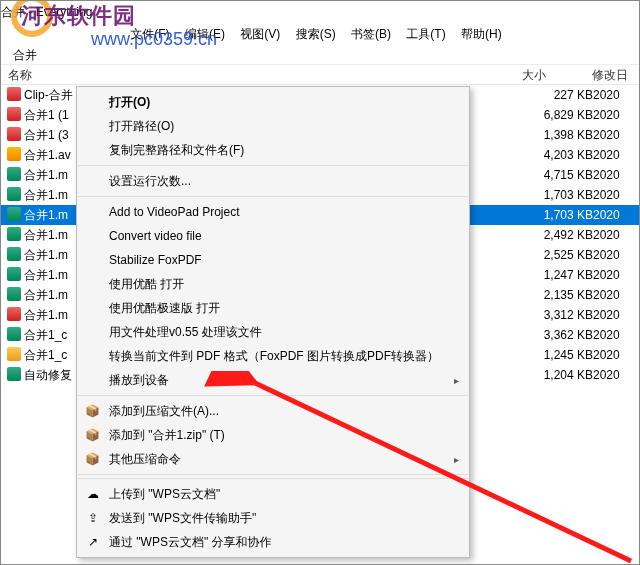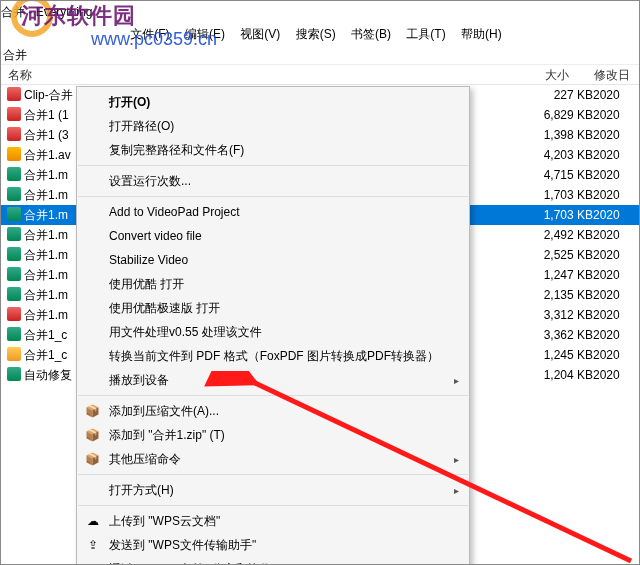--- a/index.html
+++ b/index.html
@@ -4,23 +4,23 @@
 <style>
   * { margin: 0; padding: 0; box-sizing: border-box; }
   body { font-family: "Microsoft YaHei", sans-serif; font-size: 12px; background: #fff; width: 640px; height: 565px; overflow: hidden; position: relative; border: 1px solid #888; }
   .titlebar { height: 22px; line-height: 22px; padding-left: 0; color: #000; position: relative; }
   .watermark { position: absolute; left: 20px; top: 0; z-index: 5; }
   .watermark .txt1 { font-size: 22px; color: #701a75; letter-spacing: 1px; font-weight: bold; opacity:0.9;}
   .watermark .circle { display:inline-block; width:42px; height:42px; border-radius:50%; border:6px solid #f4a62a; position:absolute; left:-10px; top:-6px; opacity:0.85;}
   .watermark .url { font-size: 18px; color:#1d4ed8; position:absolute; top:28px; left:70px; opacity:0.9;}
   .menubar { height: 22px; line-height: 22px; padding-left: 4px; color: #000; text-align: center; }
   .menubar span { margin-right: 12px; }
-  .breadcrumb { height: 20px; line-height: 20px; padding-left: 2px; border-bottom: 1px solid #eee; font-family: Liberation Serif, serif;}
+  .breadcrumb { height: 20px; line-height: 20px; padding-left: 12px; border-bottom: 1px solid #eee; font-family: Liberation Serif, serif;}
   .columns { display:grid; grid-template-columns: 70px 1fr 70px 40px; padding: 0 7px; border-bottom: 1px solid #e6e6e6; height:20px; line-height:20px; color:#333;}
-  .columns .sz, .columns .dt { text-align:center;}
+  .columns .sz, .columns .dt { text-align:left;}
   .filelist { }
   .row { display:grid; grid-template-columns: 70px 1fr 70px 40px; padding: 0 6px; height:20px; line-height:20px; align-items:center;}
   .row.selected { background:#0078d7; color:#fff;}
   .row .nm { overflow:hidden; white-space:nowrap; text-overflow:ellipsis;}
   .row .pt { overflow:hidden; white-space:nowrap; text-overflow:ellipsis; color:#333;}
   .row .sz { text-align:right;}
   .row .dt { }
   .ico { display:inline-block; width:14px; height:14px; margin-right:3px; vertical-align:-2px; border-radius:2px;}
   .ico-audio{ background:linear-gradient(#e66,#c22);}
   .ico-video{ background:linear-gradient(#3a8,#085);}
@@ -172,21 +172,21 @@
       <span>设置运行次数...</span>
     </div>
     <div class="sep"></div>
     <div class="item">
       <span>Add to VideoPad Project</span>
     </div>
     <div class="item">
       <span>Convert video file</span>
     </div>
     <div class="item">
-      <span>Stabilize Video</span>
+      <span>Stabilize FoxPDF</span>
     </div>
     <div class="item">
       <span>使用优酷 打开</span>
     </div>
     <div class="item">
       <span>使用优酷极速版 打开</span>
     </div>
     <div class="item">
       <span>用文件处理v0.55  处理该文件</span>
     </div>
@@ -203,23 +203,20 @@
     </div>
     <div class="item">
       <span class="ico-s">📦</span>
       <span>添加到 "合并1.zip" (T)</span>
     </div>
     <div class="item sub">
       <span class="ico-s">📦</span>
       <span>其他压缩命令</span>
     </div>
     <div class="sep"></div>
-    <div class="item sub">
-      <span>打开方式(H)</span>
-    </div>
     <div class="sep"></div>
     <div class="item">
       <span class="ico-s">☁</span>
       <span>上传到 "WPS云文档"</span>
     </div>
     <div class="item">
       <span class="ico-s">⇪</span>
       <span>发送到 "WPS文件传输助手"</span>
     </div>
     <div class="item">

